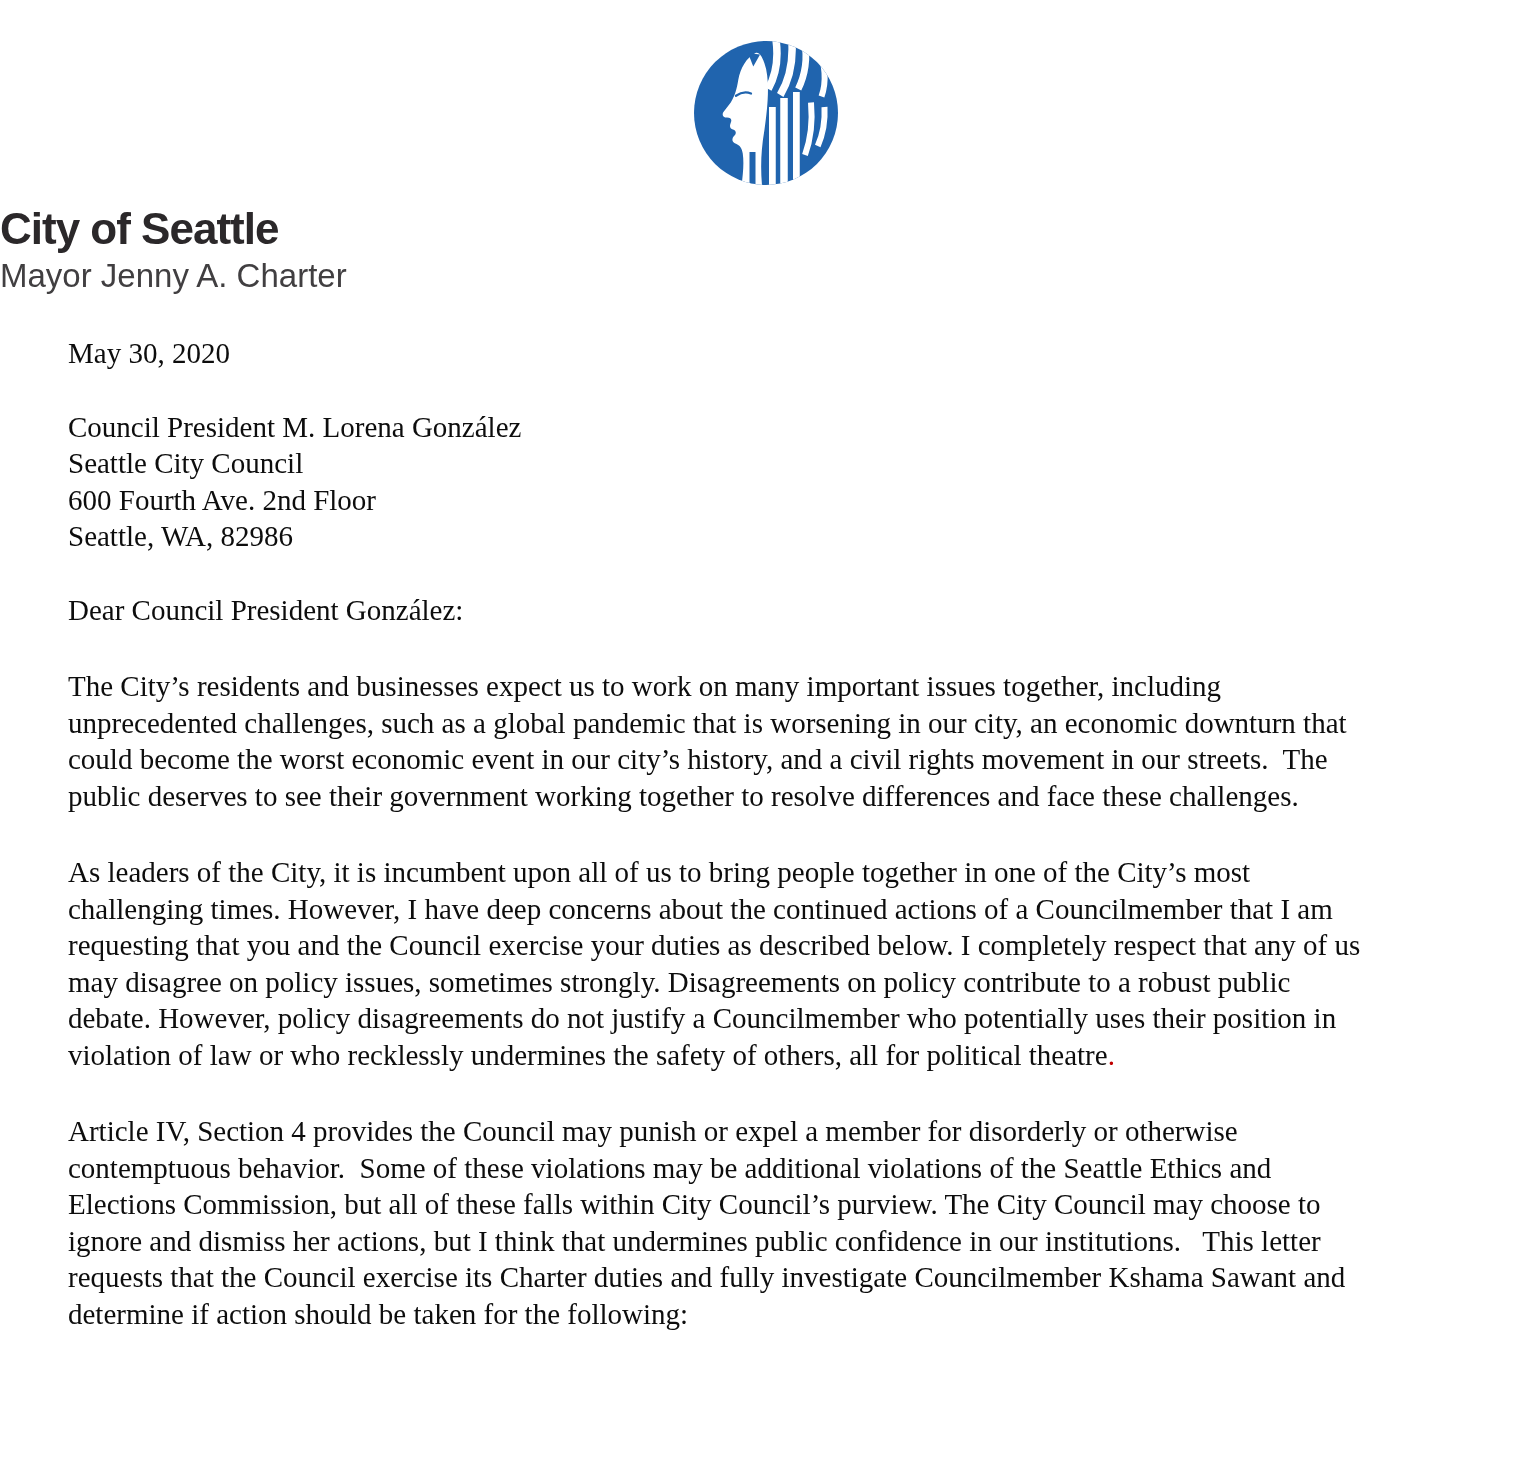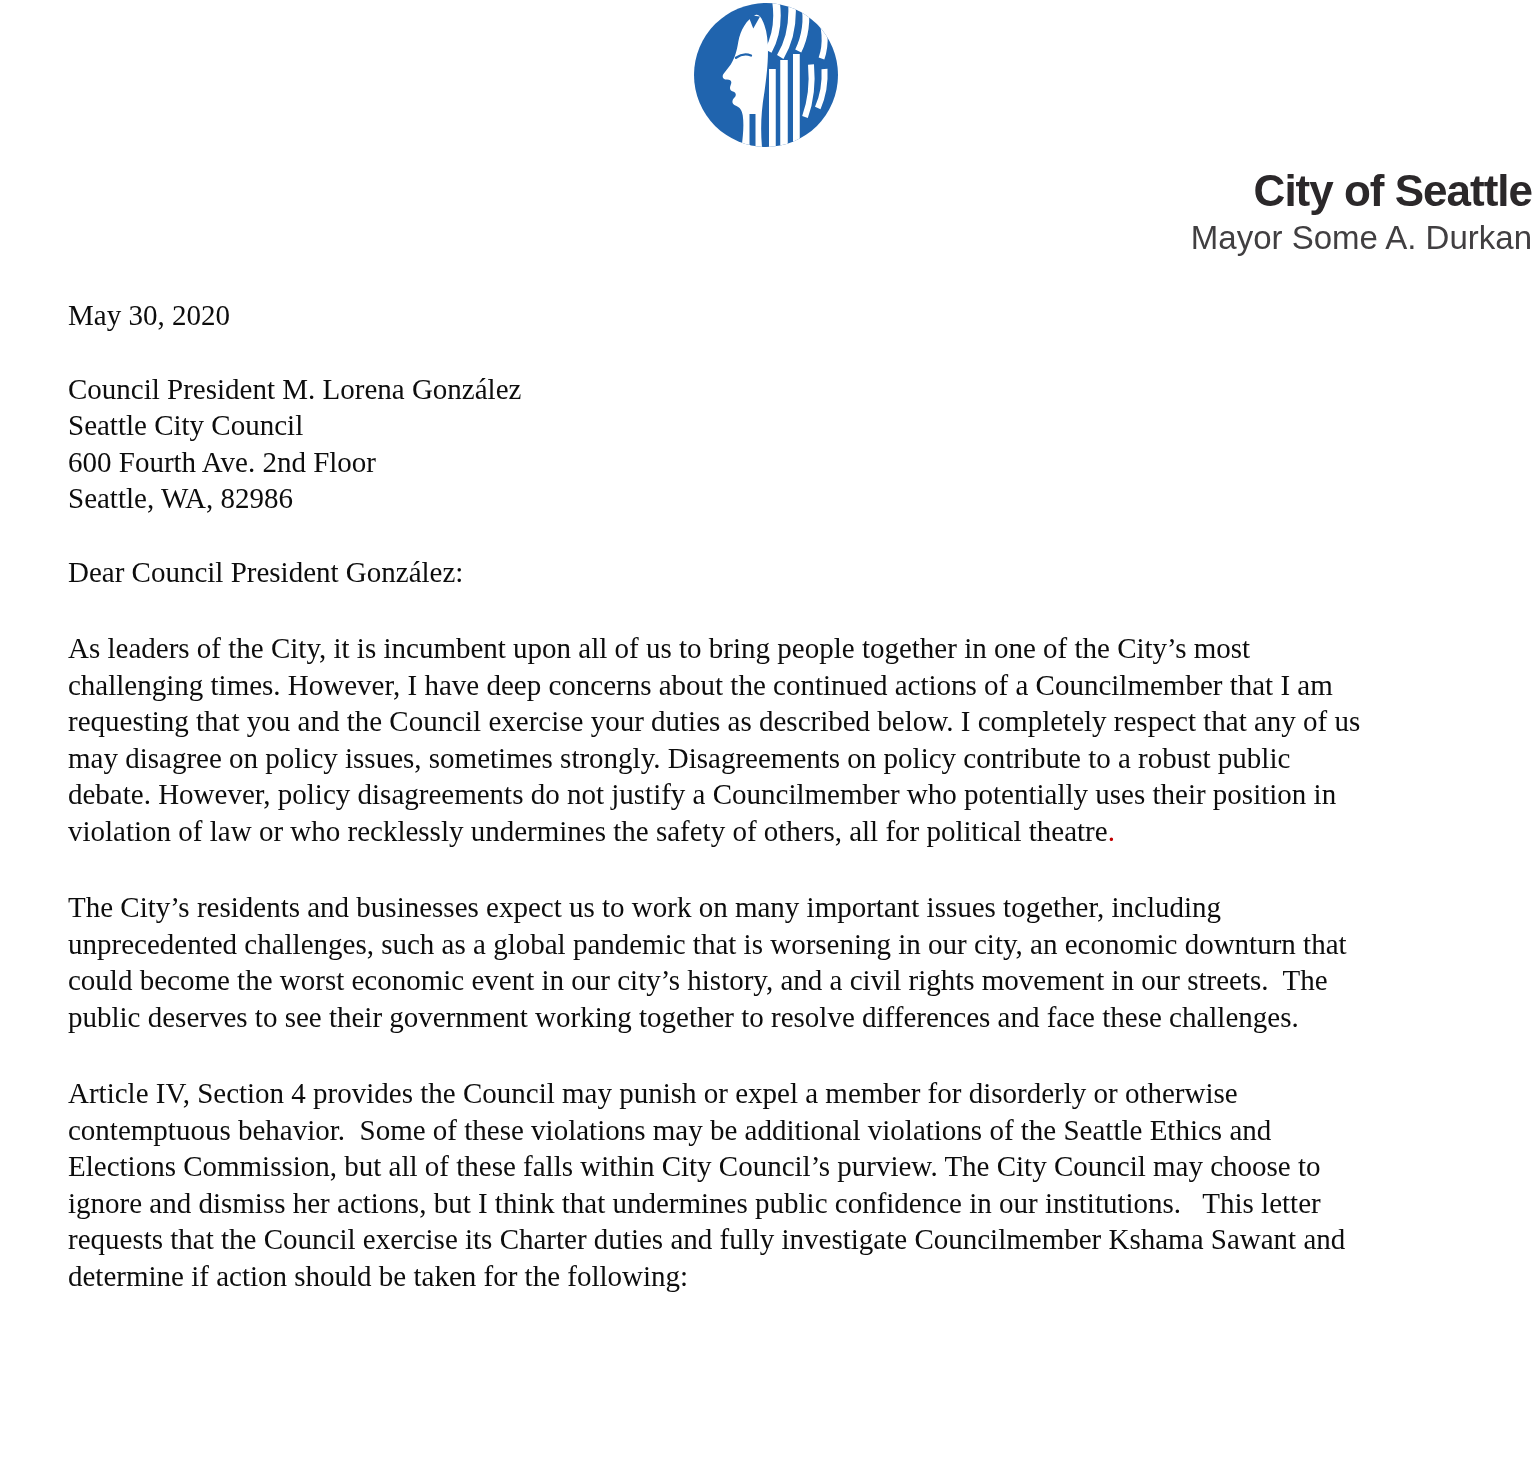--- a/index.html
+++ b/index.html
@@ -13,21 +13,21 @@
   * { box-sizing: border-box; }
   html, body { margin: 0; padding: 0; }
   body {
     width: 1532px;
     height: 1476px;
     background: var(--page-bg);
     font-family: "Liberation Serif", serif;
     color: var(--body-color);
     overflow: hidden;
   }
-  .letterhead { text-align: right; }
+  .letterhead { text-align: left; padding-top: 38px; }
   .seal { width: 150px; height: 150px; display: block; margin: 0 auto; }
   .seal .blue { fill: var(--logo-blue); }
   .seal .white { fill: #ffffff; }
   .seal .wstroke { stroke: #ffffff; fill: none; stroke-linecap: butt; }
   .seal .bstroke { stroke: var(--logo-blue); fill: none; stroke-linecap: round; }
   .s10 { stroke-width: 10; }
   .s9  { stroke-width: 9; }
   .s8  { stroke-width: 8; }
   .lh-title {
     font-family: "Liberation Sans", sans-serif;
@@ -107,40 +107,40 @@
         <rect class="white" x="119" y="80" width="10" height="120"></rect>
         <path class="wstroke s9" d="M151,6 C156,26 152,50 143,68"></path>
         <rect class="white" x="136" y="72" width="9" height="128"></rect>
 
         <path class="wstroke s8" d="M170,16 C179,34 181,58 174,78"></path>
         <path class="wstroke s8" d="M160,86 C162,108 160,134 152,156"></path>
         <path class="wstroke s8" d="M178,92 C179,110 176,128 169,144"></path>
       </g>
     </svg>
     <div class="lh-title">City of Seattle</div>
-    <div class="lh-subtitle">Mayor Some A. Durkan</div>
+    <div class="lh-subtitle">Mayor Jenny A. Charter</div>
   </header>
 
   <main class="content">
     <p class="date-line">May 30, 2020</p>
     <p class="address">Council President M. Lorena González
 Seattle City Council
 600 Fourth Ave. 2nd Floor
 Seattle, WA, 82986</p>
     <p class="salutation">Dear Council President González:</p>
+    <p class="para">The City’s residents and businesses expect us to work on many important issues together, including
+unprecedented challenges, such as a global pandemic that is worsening in our city, an economic downturn that
+could become the worst economic event in our city’s history, and a civil rights movement in our streets.  The
+public deserves to see their government working together to resolve differences and face these challenges.</p>
     <p class="para"><span>As leaders of the City, it is incumbent upon all of us to bring people together in one of the City’s most
 challenging times. However, I have deep concerns about the continued actions of a Councilmember that I am
 requesting that you and the Council exercise your duties as described below. I completely respect that any of us
 may disagree on policy issues, sometimes strongly. Disagreements on policy contribute to a robust public
 debate. However, policy disagreements do not justify a Councilmember who potentially uses their position in
 violation of law or who recklessly undermines the safety of others, all for political theatre</span><span class="red-period">.</span></p>
-    <p class="para">The City’s residents and businesses expect us to work on many important issues together, including
-unprecedented challenges, such as a global pandemic that is worsening in our city, an economic downturn that
-could become the worst economic event in our city’s history, and a civil rights movement in our streets.  The
-public deserves to see their government working together to resolve differences and face these challenges.</p>
     <p class="para">Article IV, Section 4 provides the Council may punish or expel a member for disorderly or otherwise
 contemptuous behavior.  Some of these violations may be additional violations of the Seattle Ethics and
 Elections Commission, but all of these falls within City Council’s purview. The City Council may choose to
 ignore and dismiss her actions, but I think that undermines public confidence in our institutions.   This letter
 requests that the Council exercise its Charter duties and fully investigate Councilmember Kshama Sawant and
 determine if action should be taken for the following:</p>
   </main>
 
 </div>
 

